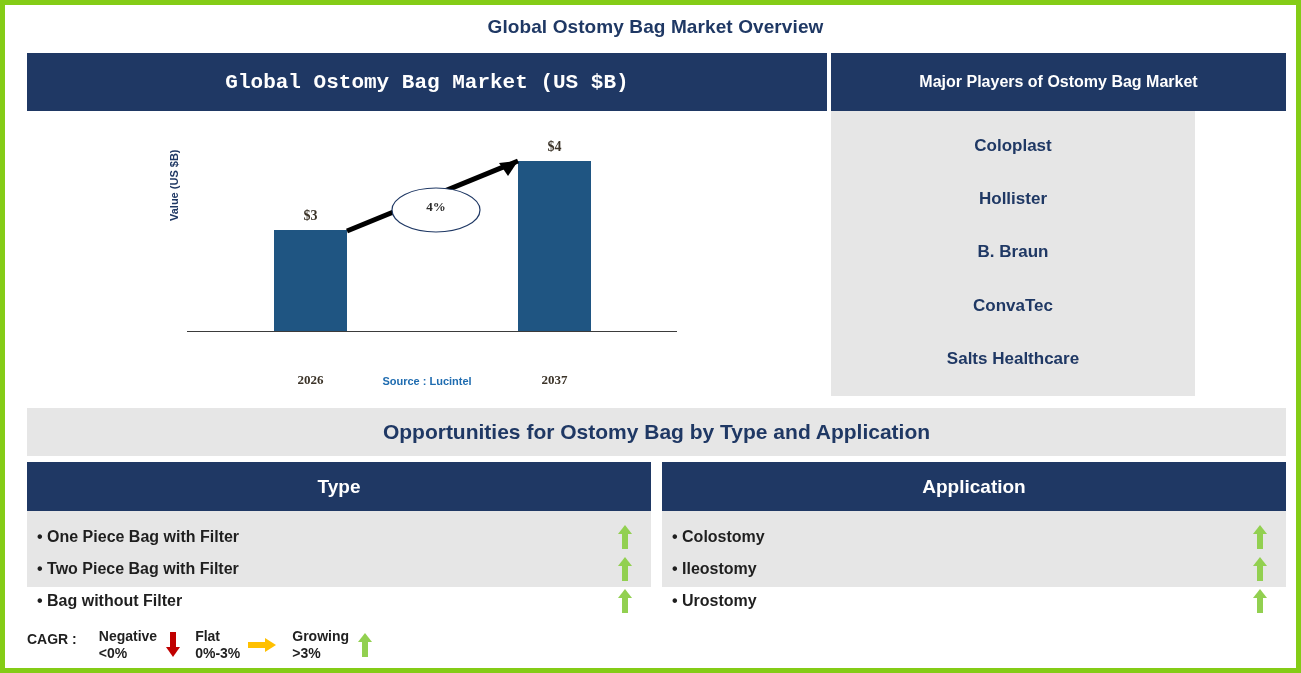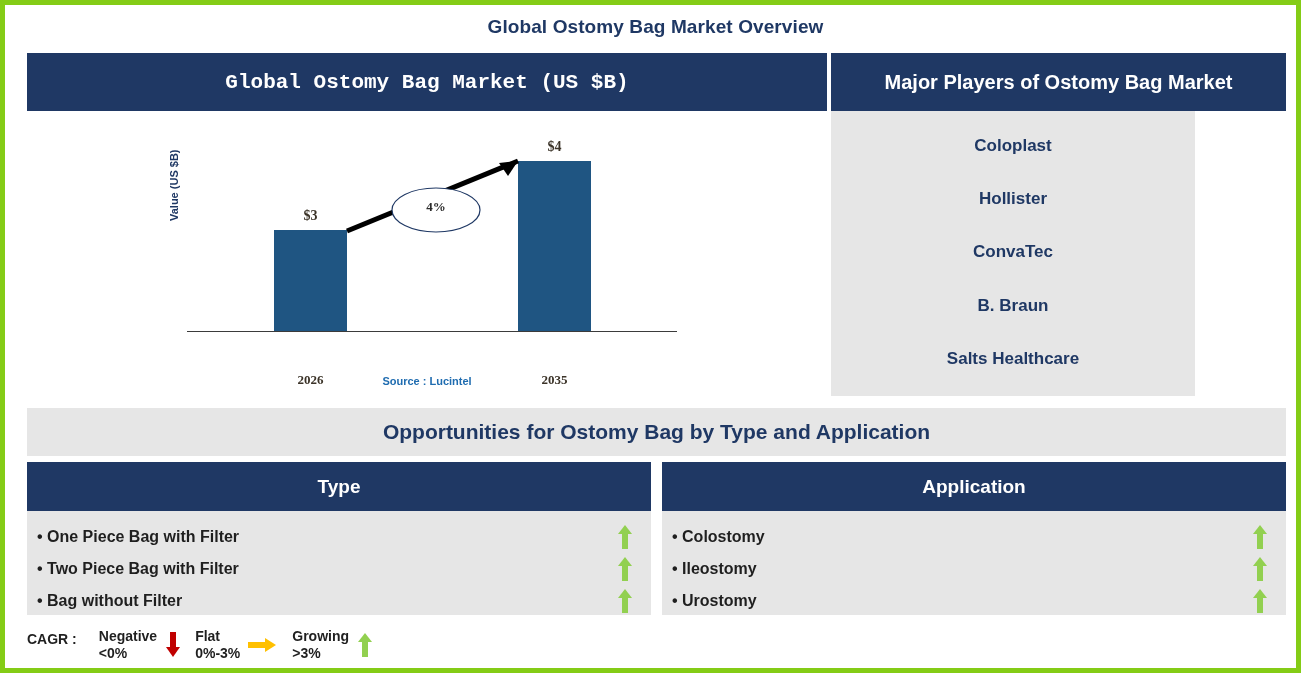--- a/index.html
+++ b/index.html
@@ -53,21 +53,21 @@
   #chart-panel-header {
     left: 22px; top: 48px;
     width: 800px; height: 58px;
     font-size: 21px;
     font-family: Liberation Mono, monospace;
   }
 
   #players-panel-header {
     left: 826px; top: 48px;
     width: 455px; height: 58px;
-    font-size: 20px;
+    font-size: 16px;
   }
 
   
   #chart-panel {
     position: absolute;
     left: 22px; top: 106px;
     width: 800px; height: 287px;
     background: #ffffff;
   }
 
@@ -226,21 +226,21 @@
     display: flex;
     align-items: center;
     justify-content: center;
     box-sizing: border-box;
   }
 
   .opp-table-body {
     background: #e6e6e6;
     padding: 10px 4px 12px 0;
     box-sizing: border-box;
-    height: 104px;
+    height: 76px;
   }
 
   .opp-row {
     display: flex;
     align-items: center;
     justify-content: space-between;
     padding: 0 14px 0 10px;
     height: 32px;
     box-sizing: border-box;
   }
@@ -369,41 +369,41 @@
 
       <div class="axis-line"></div>
 
       <div id="bar-2026" class="bar"></div>
       <div id="bar-2035" class="bar"></div>
 
       <div id="value-2026" class="bar-value">$3</div>
       <div id="value-2035" class="bar-value">$4</div>
 
       <div id="tick-2026" class="x-tick">2026</div>
-      <div id="tick-2035" class="x-tick">2035</div>
+      <div id="tick-2035" class="x-tick">2037</div>
 
       <svg id="cagr-callout-svg" viewBox="0 0 800 287">
         <line x1="320" y1="120" x2="491" y2="50" stroke="#000000" stroke-width="5"></line>
         <polygon points="491,50 472,52 481,65" fill="#000000"></polygon>
         <ellipse cx="409" cy="99" rx="44" ry="22" fill="#ffffff" stroke="#1f3864" stroke-width="1.2"></ellipse>
       </svg>
 
       <div id="cagr-callout-text">4%</div>
 
       <div id="chart-source">Source : Lucintel</div>
     </div>
   </div>
 
   <div id="players-panel-header" class="panel-header">Major Players of Ostomy Bag Market</div>
 
   <div id="players-panel">
     <div class="player-item">Coloplast</div>
     <div class="player-item">Hollister</div>
+    <div class="player-item">B. Braun</div>
     <div class="player-item">ConvaTec</div>
-    <div class="player-item">B. Braun</div>
     <div class="player-item">Salts Healthcare</div>
   </div>
 
   <div id="opportunities-banner">Opportunities for Ostomy Bag by Type and Application</div>
 
   <div id="opp-table-type" class="opp-table">
     <div class="opp-table-header">Type</div>
     <div class="opp-table-body">
 
       <div class="opp-row">

